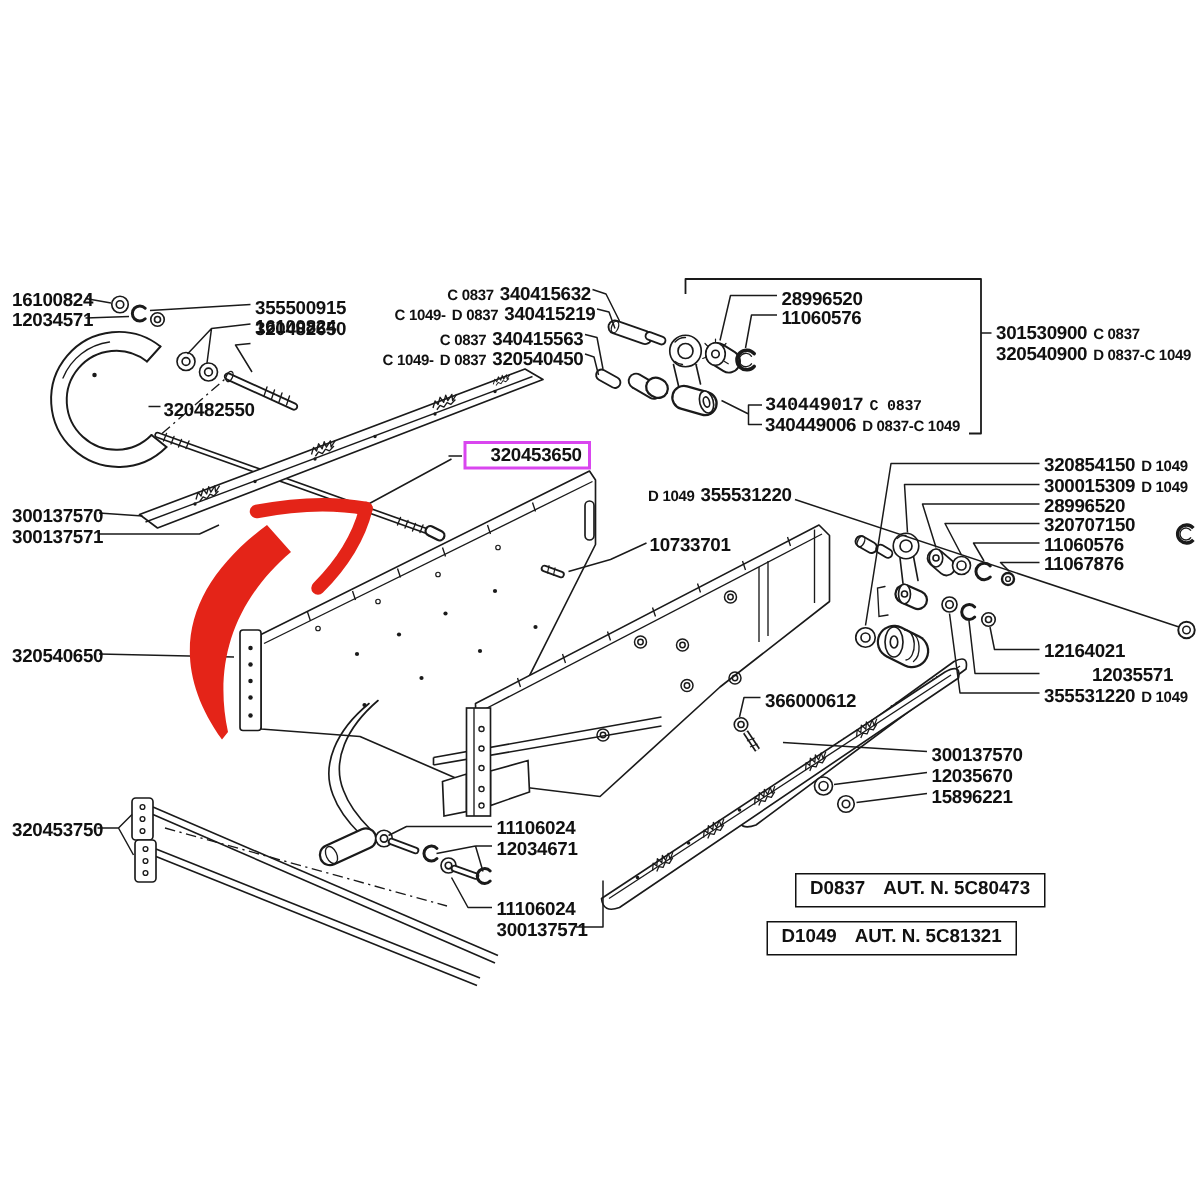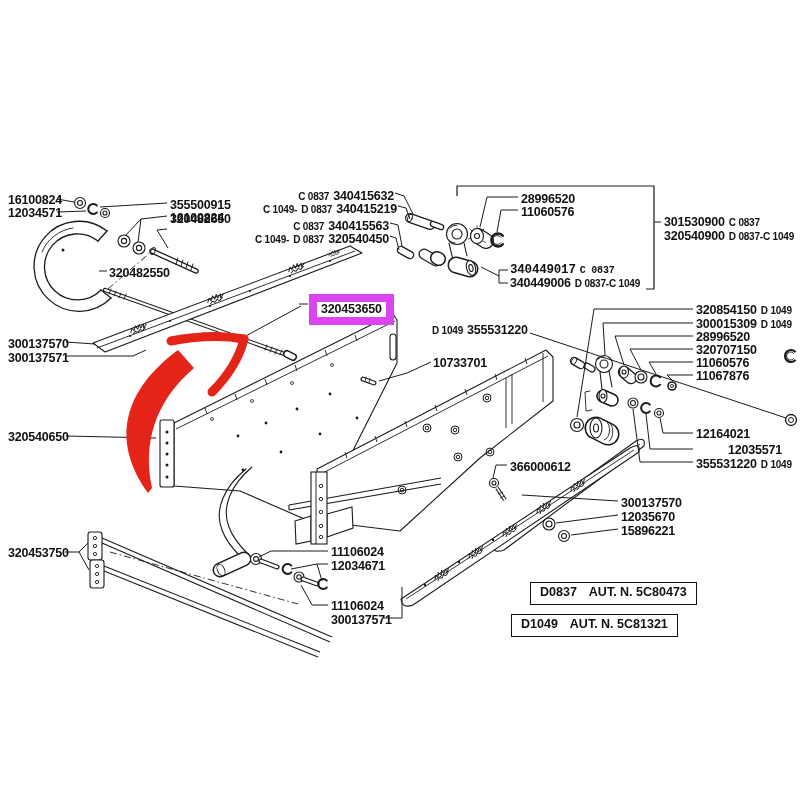--- a/index.html
+++ b/index.html
@@ -4,21 +4,21 @@
 <style>
   html,body{margin:0;padding:0;background:#fff;}
   .stage{position:relative;width:800px;height:800px;background:#fff;overflow:hidden;
          font-family:"Liberation Sans",sans-serif;}
   .stage svg{position:absolute;left:0;top:0;}
   .labels-layer{position:absolute;left:0;top:0;width:800px;height:661px;}
   .plabel{position:absolute;font:700 12.5px/1.15 "Liberation Sans",sans-serif;color:#111;
           white-space:nowrap;letter-spacing:-0.2px;}
   .plabel span + span{margin-left:4px;}
   .plabel .sm{font-size:10px;}
-  .plabel.hl{border:8px solid #d946ef;padding:0 4px 1px 4px;}
+  .plabel.hl{border:2px solid #d946ef;padding:0 4px 1px 16px;}
   .note{position:absolute;display:flex;gap:12px;align-items:baseline;border:1.7px solid #111;
         padding:3px 9px 4px 9px;font:700 12.5px/1.1 "Liberation Sans",sans-serif;color:#111;
         white-space:nowrap;background:#fff;}
 </style>
 </head>
 <body>
 
 <div class="stage">
 
 <svg width="800" height="800" viewBox="0 0 800 800">

